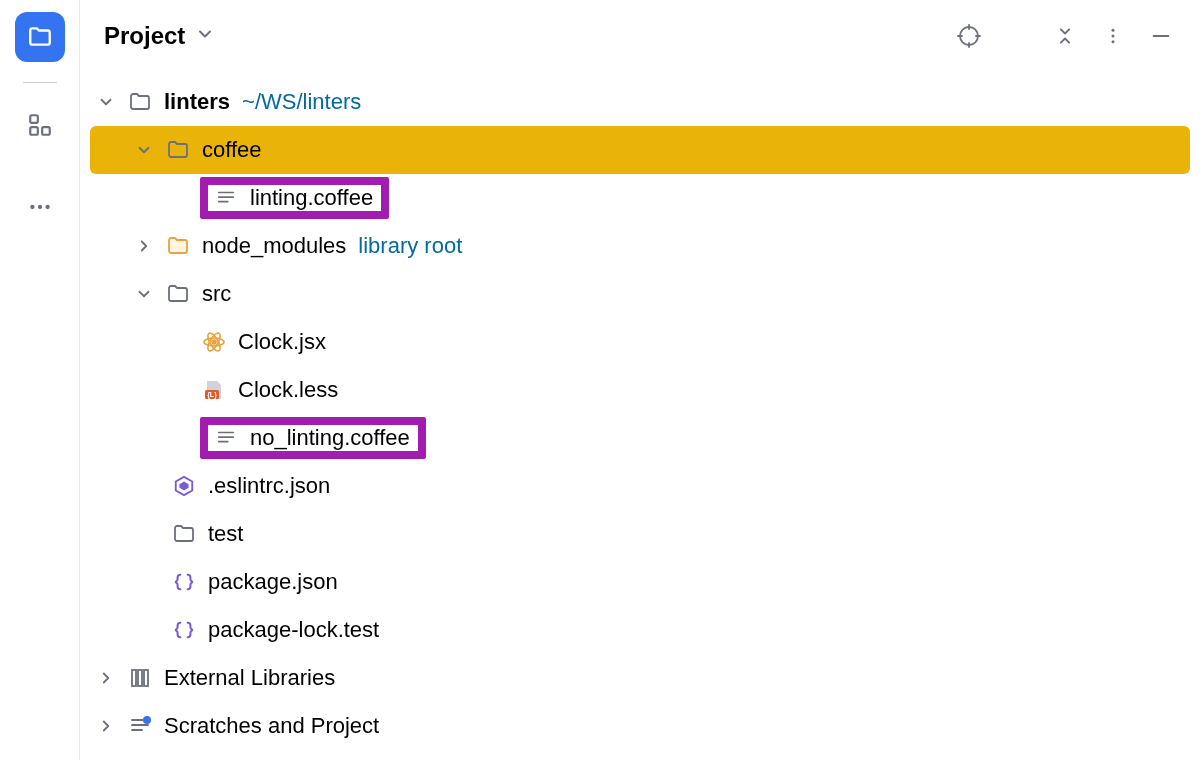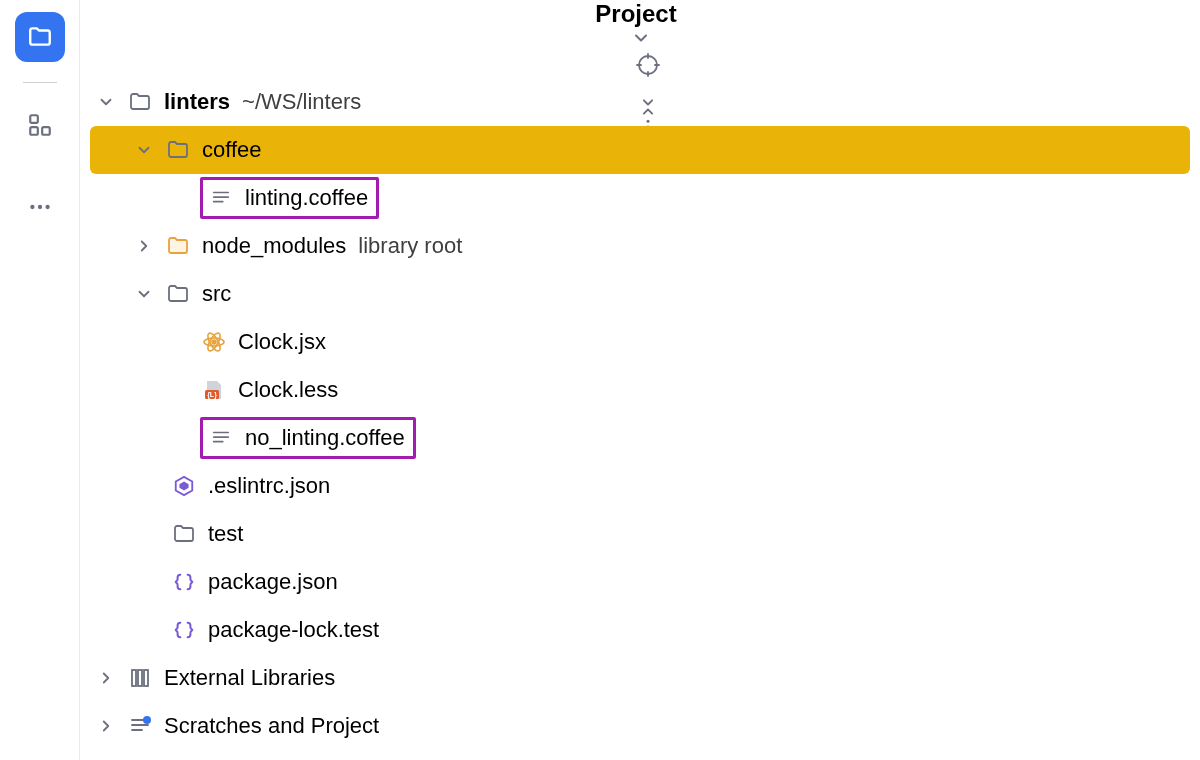--- a/index.html
+++ b/index.html
@@ -46,21 +46,20 @@
   .main {
     flex: 1;
     display: flex;
     flex-direction: column;
   }
   .header {
     height: 72px;
     display: flex;
     align-items: center;
     padding: 0 22px 0 24px;
-    flex-direction: column;
   }
   .header-title {
     font-size: 24px;
     font-weight: 600;
     margin-right: 10px;
   }
   .header-chevron { color: #6c707e; }
   .spacer { flex: 1; }
   .header-icon {
     width: 34px; height: 34px;
@@ -94,25 +93,25 @@
     display: inline-flex; align-items: center; justify-content: center;
     margin-right: 10px;
     flex-shrink: 0;
   }
   .label {
     font-size: 22px;
   }
   .label.bold { font-weight: 700; text-align: center; }
   .hint {
     font-size: 22px;
-    color: #404040;
+    color: #0369a1;
     margin-left: 12px;
   }
   .green-box {
-    border: 3px solid #a21caf;
+    border: 8px solid #a21caf;
     border-radius: 2px;
     padding: 2px 8px 2px 4px;
     display: inline-flex;
     align-items: center;
     height: 42px;
   }
 
   .row-indent-0 .pad { width: 14px; }
   .row-indent-1 .pad { width: 52px; }
   .row-indent-1b .pad { width: 90px; } 

